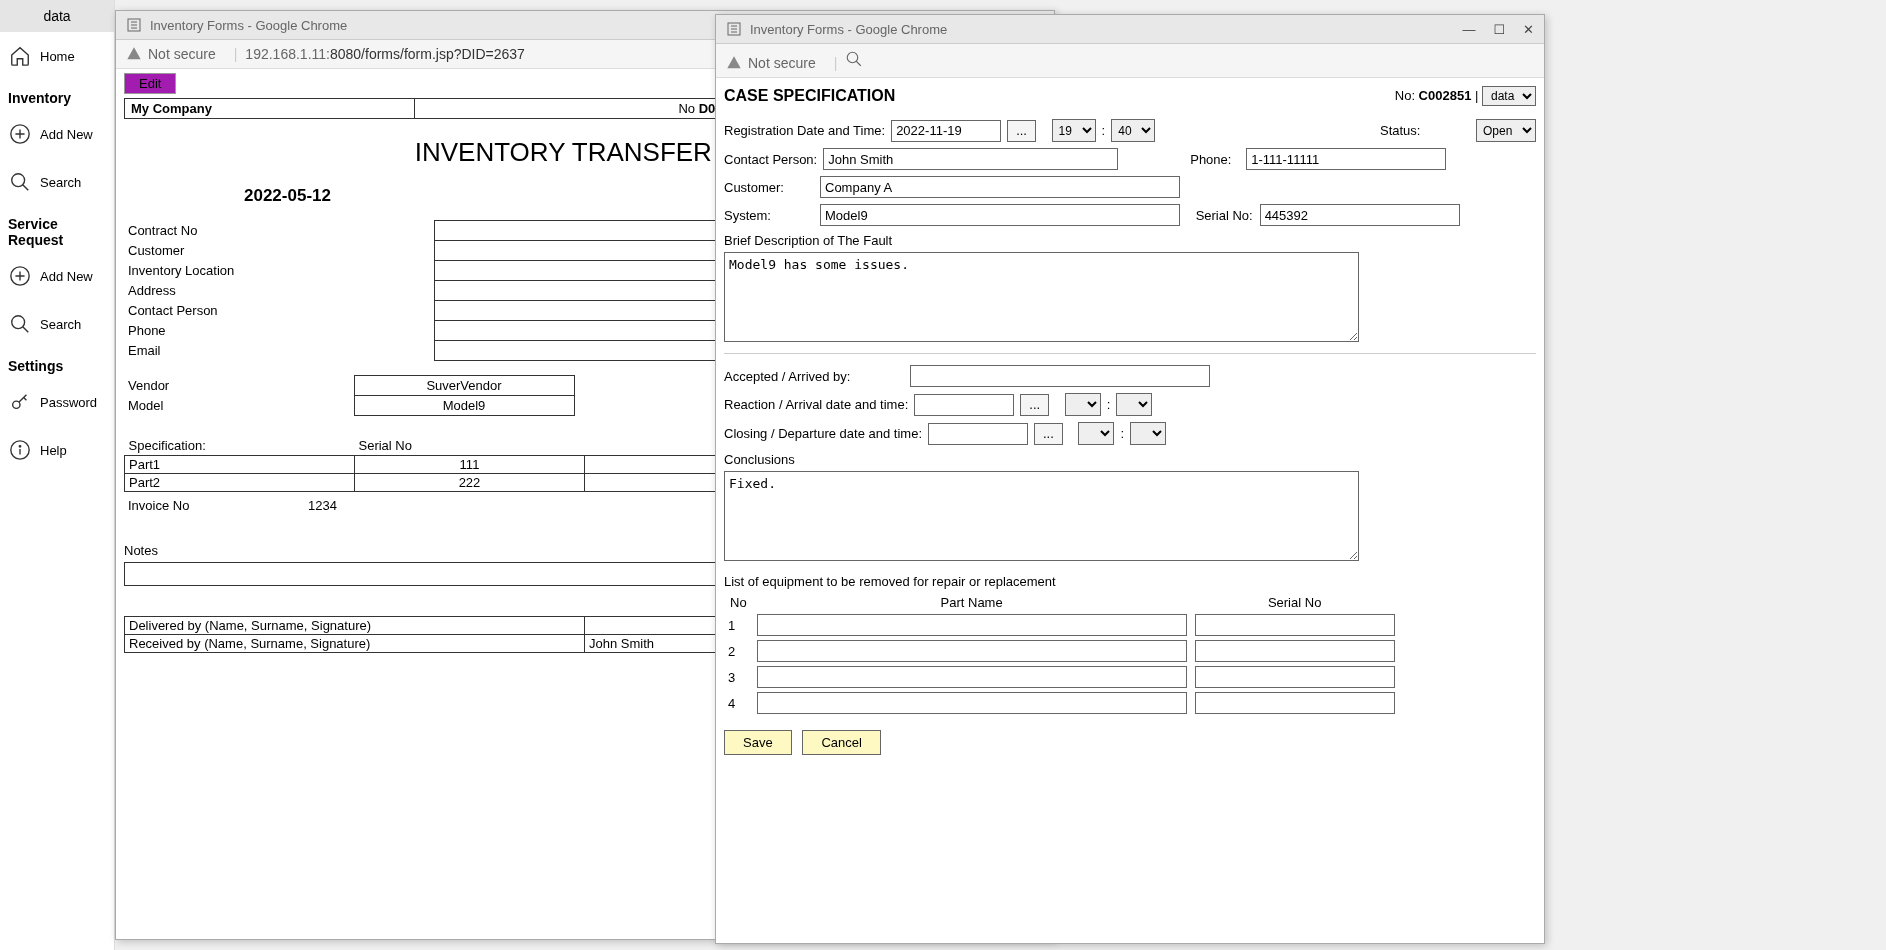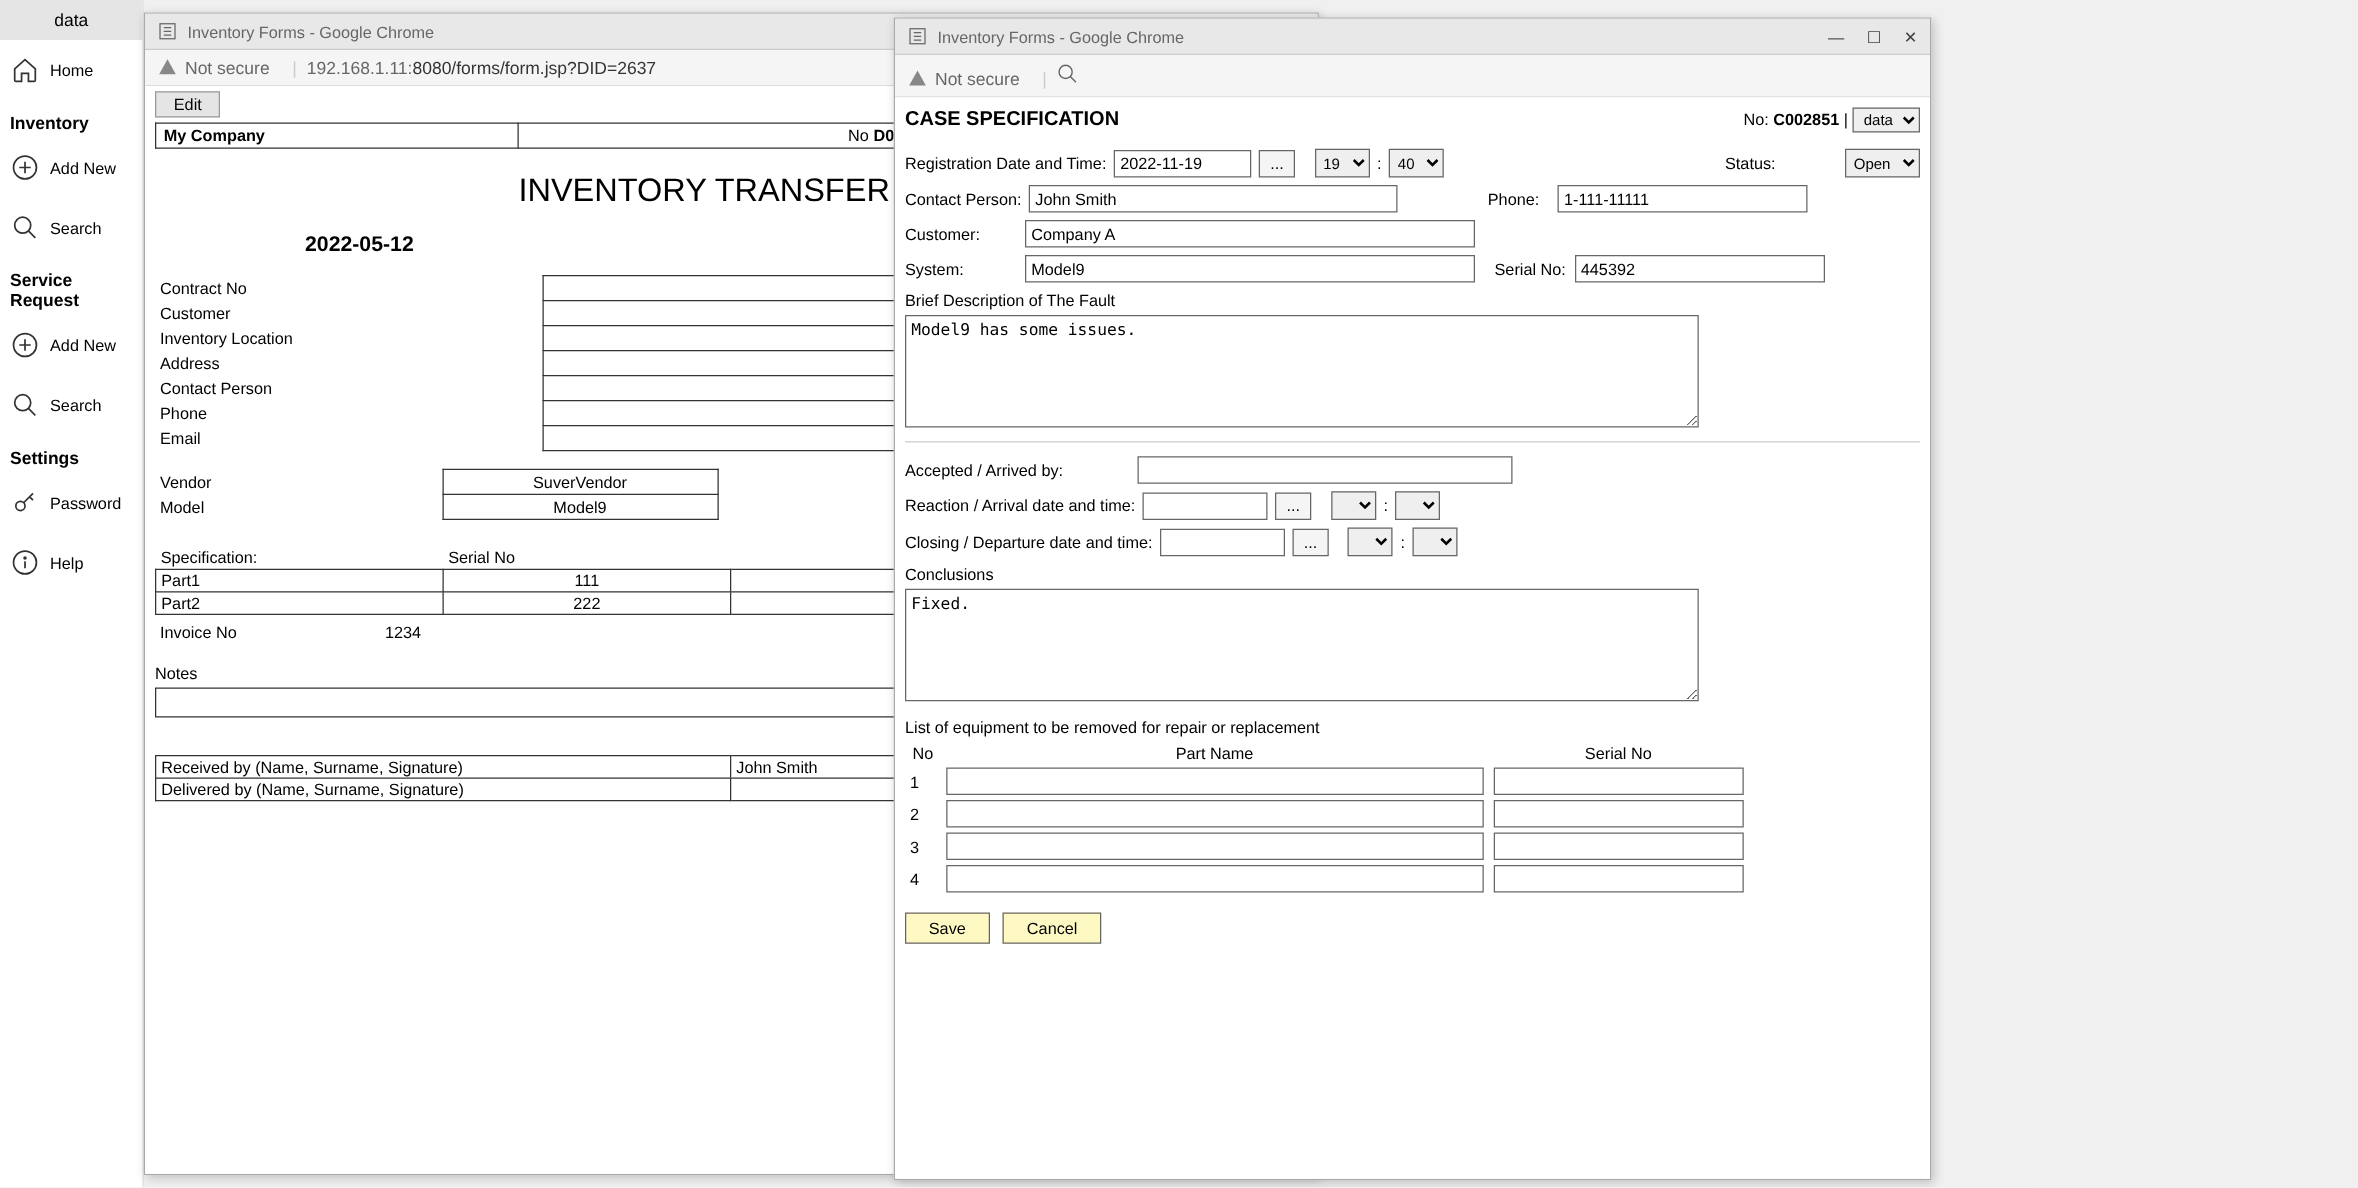--- a/index.html
+++ b/index.html
@@ -27,21 +27,21 @@
 
 .addrbar { background: #f5f5f5; padding: 6px 10px; display: flex; align-items: flex-end; border-bottom: 1px solid #ddd; color: #666; font-size: 14px; }
 .addrbar .secure { margin-right: 10px; display: flex; align-items: center; }
 .addrbar .secure svg { margin-right: 6px; }
 .addrbar .divider { margin: 0 8px; color: #ccc; }
 .addrbar .url { flex: 1; }
 
 .content { flex: 1; overflow: auto; padding: 4px 8px; background: #fff; }
 
 
-.edit-btn { background: #e5e5e5; border: 1px solid #999; padding: 2px 14px; cursor: pointer; font-size: 13px; }
+.edit-btn { background: #a21caf; border: 1px solid #999; padding: 2px 14px; cursor: pointer; font-size: 13px; }
 .hdr-table { width: 100%; border-collapse: collapse; margin-top: 4px; }
 .hdr-table td { border: 1px solid #333; padding: 2px 6px; }
 .doc-title { text-align: center; font-size: 26px; font-weight: normal; padding: 18px 0 12px; }
 .date-row { padding: 6px 0 14px 120px; font-size: 17px; font-weight: bold; }
 .info-table { width: 100%; border-collapse: collapse; }
 .info-table td { padding: 2px 4px; }
 .val-cell { border: 1px solid #333; text-align: right; padding: 1px 6px; margin-left: 31px; }
 .spec-table { width: 100%; border-collapse: collapse; margin-top: 4px; }
 .spec-table th { text-align: left; padding: 2px 4px; font-weight: normal; border: none; }
 .spec-table td { border: 1px solid #333; padding: 1px 4px; }
@@ -245,32 +245,32 @@
 
       <table class="info-table" style="margin-top:4px">
         <tbody>
             <tr>
               <td style="width:180px">Invoice No</td>
               <td>1234</td>
             </tr>
       </tbody>
         </table>
 
-      <div style="margin-top:16px">Notes</div>
+      <div style="margin-top:28px">Notes</div>
       <div class="notes-box"></div>
 
       <table class="sig-table">
         <tbody>
             <tr>
+              <td style="width:460px">Delivered by (Name, Surname, Signature)</td>
+              <td></td>
+            </tr>
+        <tr>
               <td>Received by (Name, Surname, Signature)</td>
               <td>John Smith</td>
-            </tr>
-        <tr>
-              <td style="width:460px">Delivered by (Name, Surname, Signature)</td>
-              <td></td>
             </tr>
       </tbody>
         </table>
     </div>
   </div>
 
   <div class="window win2">
     <div class="titlebar">
       <span class="ticon"><svg width="16" height="16" viewBox="0 0 16 16" fill="none" stroke="#666" stroke-width="1">
             <rect x="2" y="2" width="12" height="12"></rect>

